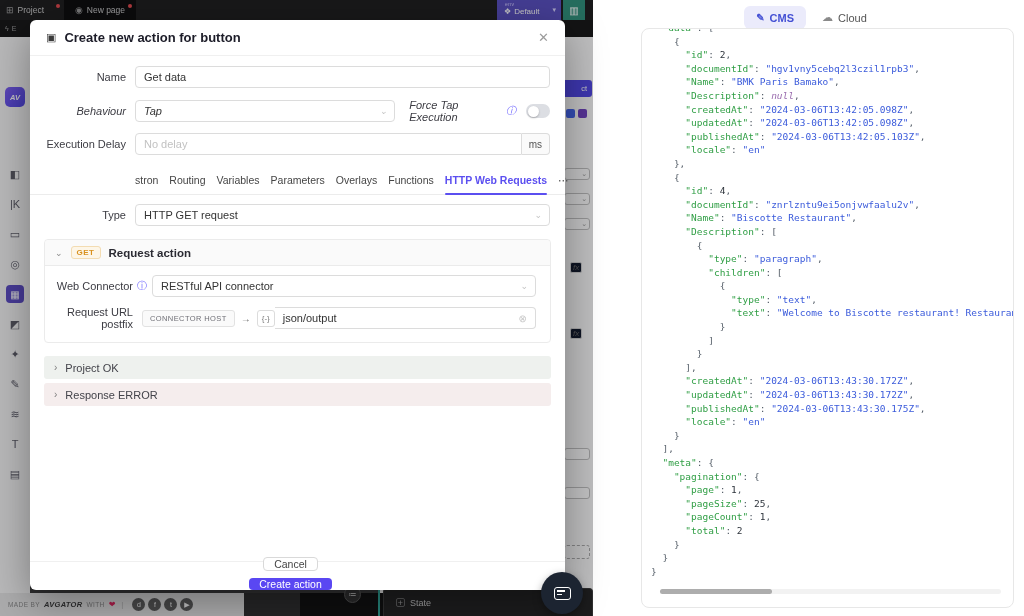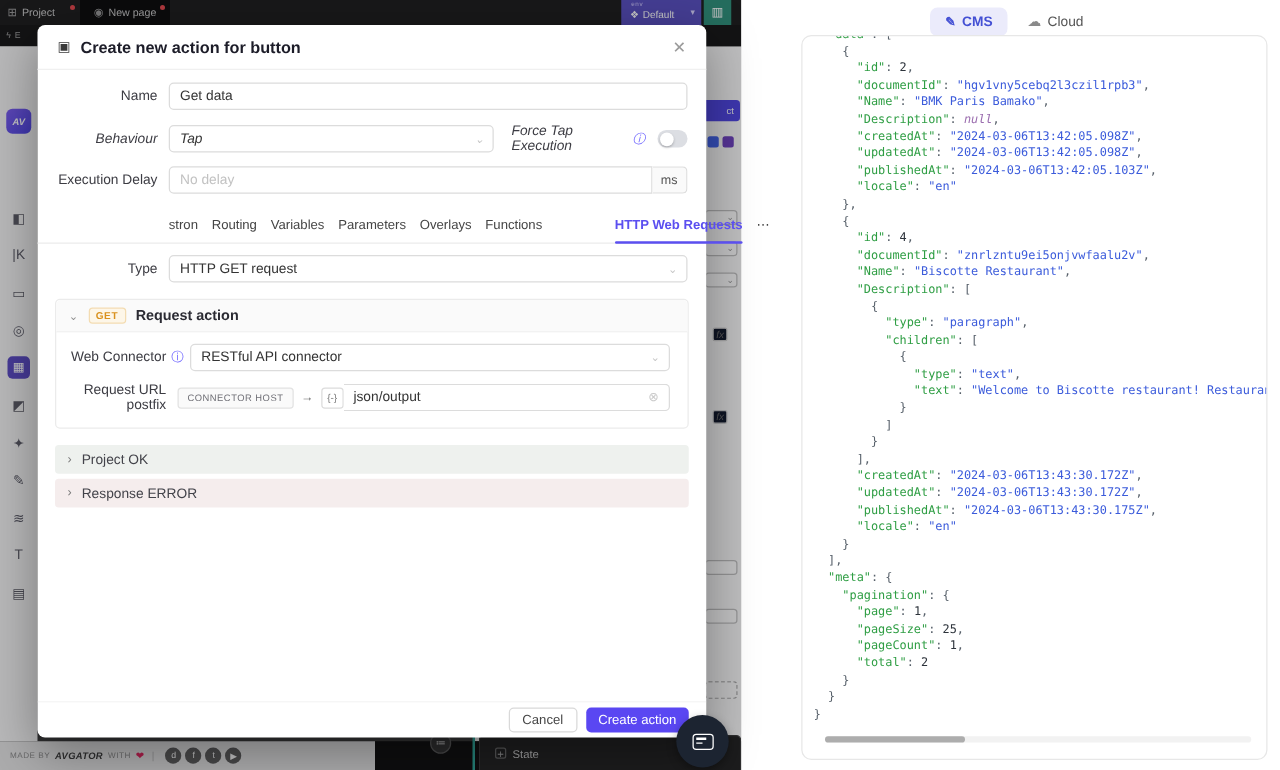--- a/index.html
+++ b/index.html
@@ -36,21 +36,21 @@
   #canvas { position:absolute; left:30px; top:37px; width:563px; height:556px; background:#3a3a3a; }
   #props-strip { position:absolute; left:350px; top:0; width:213px; height:556px; background:#fbfbfb; }
   .chip-ct { position:absolute; left:178px; top:43px; width:34px; height:17px; background:#4f46e5; border-radius:3px; color:#fff; font-size:7.5px; display:flex; align-items:center; justify-content:flex-end; padding-right:5px; }
   .mini-split { position:absolute; top:72px; left:186px; display:flex; gap:3px; }
   .mini-split i { width:9px; height:9px; border-radius:2px; display:block; }
   .mini-box { position:absolute; left:184px; width:26px; height:12px; border:1px solid #c2c2c2; border-radius:3px; color:#9a9a9a; font-size:7px; display:flex; align-items:center; justify-content:flex-end; padding-right:2px; background:#fff; }
   .fx-tag { position:absolute; left:190px; font-size:8px; font-style:italic; color:#6a6a6a; border:1px solid #d5d5d5; border-radius:2px; padding:0 2px; background:#0f172a; }
   .dash-box { position:absolute; left:184px; top:508px; width:26px; height:14px; border:1px dashed #aaa; border-radius:3px; }
 
   
-  #footer-left { position:absolute; left:0; top:593px; width:300px; height:23px; background:#e4e4e4; display:flex; align-items:center; padding-left:8px; gap:4px; z-index:2; }
+  #footer-left { position:absolute; left:0; top:593px; width:244px; height:23px; background:#e4e4e4; display:flex; align-items:center; padding-left:8px; gap:4px; z-index:2; }
   #footer-left .mb { font-size:6.5px; color:#8a8a8a; letter-spacing:.4px; }
   #footer-left .brand { font-size:7.5px; color:#3a3a3a; font-weight:bold; font-style:italic; letter-spacing:.3px; }
   #footer-left .heart { color:#e0245e; font-size:8px; }
   #footer-left .div { color:#b5b5b5; font-size:8px; margin:0 2px; }
   .soc { width:13px; height:13px; border-radius:50%; background:#5c5c5c; color:#fff; font-size:7px; display:flex; align-items:center; justify-content:center; margin-left:3px; }
   #footer-dark { position:absolute; left:300px; top:593px; width:293px; height:23px; background:#0f0f0f; z-index:2; }
   #sliders-fab { position:absolute; left:344px; top:586px; width:17px; height:17px; border-radius:50%; background:#333; border:1px solid #5a5a5a; color:#ddd; font-size:8px; display:flex; align-items:center; justify-content:center; z-index:3; }
   #teal-line { position:absolute; left:378px; top:588px; width:2px; height:28px; background:#2fa99c; z-index:3; }
   #state-panel { position:absolute; left:383px; top:588px; width:210px; height:28px; background:#232323; border:1px solid #3a3a3a; border-bottom:none; border-radius:4px 4px 0 0; display:flex; align-items:center; gap:5px; padding-left:12px; z-index:3; }
   #state-panel .plus { color:#a8a8a8; font-size:9px; border:1px solid #6a6a6a; border-radius:2px; width:9px; height:9px; line-height:8px; text-align:center; }
@@ -81,21 +81,21 @@
   .info-i { color:#6c63ff; font-size:10px; }
   #toggle { width:26px; height:14px; border-radius:8px; background:#dcdee3; position:relative; margin-left:6px; }
   #toggle .knob { position:absolute; left:1.5px; top:1.5px; width:11px; height:11px; background:#fff; border-radius:50%; box-shadow:0 1px 2px rgba(0,0,0,.25); }
   #row-delay { margin-top:10px; }
   #delay-wrap { flex:1; display:flex; }
   #delay-wrap input { border-radius:4px 0 0 4px; }
   #ms-addon { height:22px; border:1px solid #dcdcdc; border-left:none; border-radius:0 4px 4px 0; background:#fafafa; font-size:10px; color:#555; display:flex; align-items:center; padding:0 7px; }
 
   #tabs-row { margin-top:13px; padding-left:105px; padding-right:14px; border-bottom:1px solid #ececec; display:flex; gap:11px; align-items:flex-end; height:27px; }
   .tab { font-size:10.5px; color:#454545; padding-bottom:8px; position:relative; white-space:nowrap; }
-  .tab.active { color:#5b4ff0; font-weight:bold;margin-left:47px; }
+  .tab.active { color:#5b4ff0; font-weight:bold; }
   .tab.active::after { content:""; position:absolute; left:0; right:0; bottom:-1px; height:2px; background:#5b4ff0; border-radius:1px; }
 
   #row-type { margin-top:9px; }
   #type-select { flex:1; }
 
   #req-section { margin:13px 14px 0 14px; border:1px solid #ebebeb; border-radius:4px; }
   #req-header { height:26px; background:#fafafa; border-bottom:1px solid #ebebeb; border-radius:4px 4px 0 0; display:flex; align-items:center; padding:0 10px; gap:8px; }
   #req-header .chev { color:#8a8a8a; font-size:9px; }
   .get-badge { font-size:8px; font-weight:bold; color:#d9911e; background:#fdf6e8; border:1px solid #f3dcb2; border-radius:3px; padding:1px 5px; letter-spacing:.5px;text-align:center; }
   #req-title { font-size:11.5px; font-weight:bold; color:#2b2b33; }
@@ -108,21 +108,21 @@
   #arrow-glyph { margin:0 6px; color:#6a6a6a; font-size:10px; flex:none; }
   #formula-box { border:1px solid #dcdcdc; border-radius:3px; font-size:8px; color:#7a7a7a; padding:3px 4px; flex:none; }
   #url-input { flex:1; border-left:none; border-radius:0 4px 4px 0; justify-content:space-between; }
   #url-clear { color:#c9c9c9; font-size:10px; }
 
   .resp-bar { margin:0 14px; height:23px; border-radius:3px; display:flex; align-items:center; gap:8px; padding-left:10px; font-size:11px; color:#43434a; }
   #resp-ok { margin-top:13px; background:#eef1ee; }
   #resp-err { margin-top:4px; background:#f5eded; }
   .resp-bar .chev { color:#7d7d7d; font-size:10px; }
 
-  #modal-footer { position:absolute; left:0; bottom:0; width:100%; height:29px; border-top:1px solid #f0f0f0; display:flex; align-items:center; justify-content:flex-end; gap:7px; padding-right:14px; border-radius:0 0 6px 6px; }
+  #modal-footer { position:absolute; left:0; bottom:0; width:100%; height:29px; border-top:1px solid #f0f0f0; display:flex; align-items:center; justify-content:flex-end; gap:7px; padding-right:14px; border-radius:0 0 6px 6px;flex-direction:column; }
   #btn-cancel { height:20px; border:1px solid #d9d9d9; border-radius:4px; background:#fff; font-size:10.5px; color:#454545; padding:0 10px; display:flex; align-items:center; }
   #btn-create { height:20px; border-radius:4px; background:#5a47f2; font-size:10.5px; color:#fff; padding:0 10px; display:flex; align-items:center; }
 
   
   #chat-fab { position:absolute; left:541px; top:572px; width:42px; height:42px; border-radius:50%; background:#1c2431; z-index:30; box-shadow:0 3px 8px rgba(0,0,0,.35); display:flex; align-items:center; justify-content:center; }
   #chat-fab .bubble { width:17px; height:13px; border:1.6px solid #fff; border-radius:3px; position:relative; }
   #chat-fab .bubble::before { content:""; position:absolute; left:2.5px; top:2.8px; width:8px; height:1.6px; background:#fff; }
   #chat-fab .bubble::after { content:""; position:absolute; left:2.5px; top:6.4px; width:5px; height:1.6px; background:#fff; }
 
   

